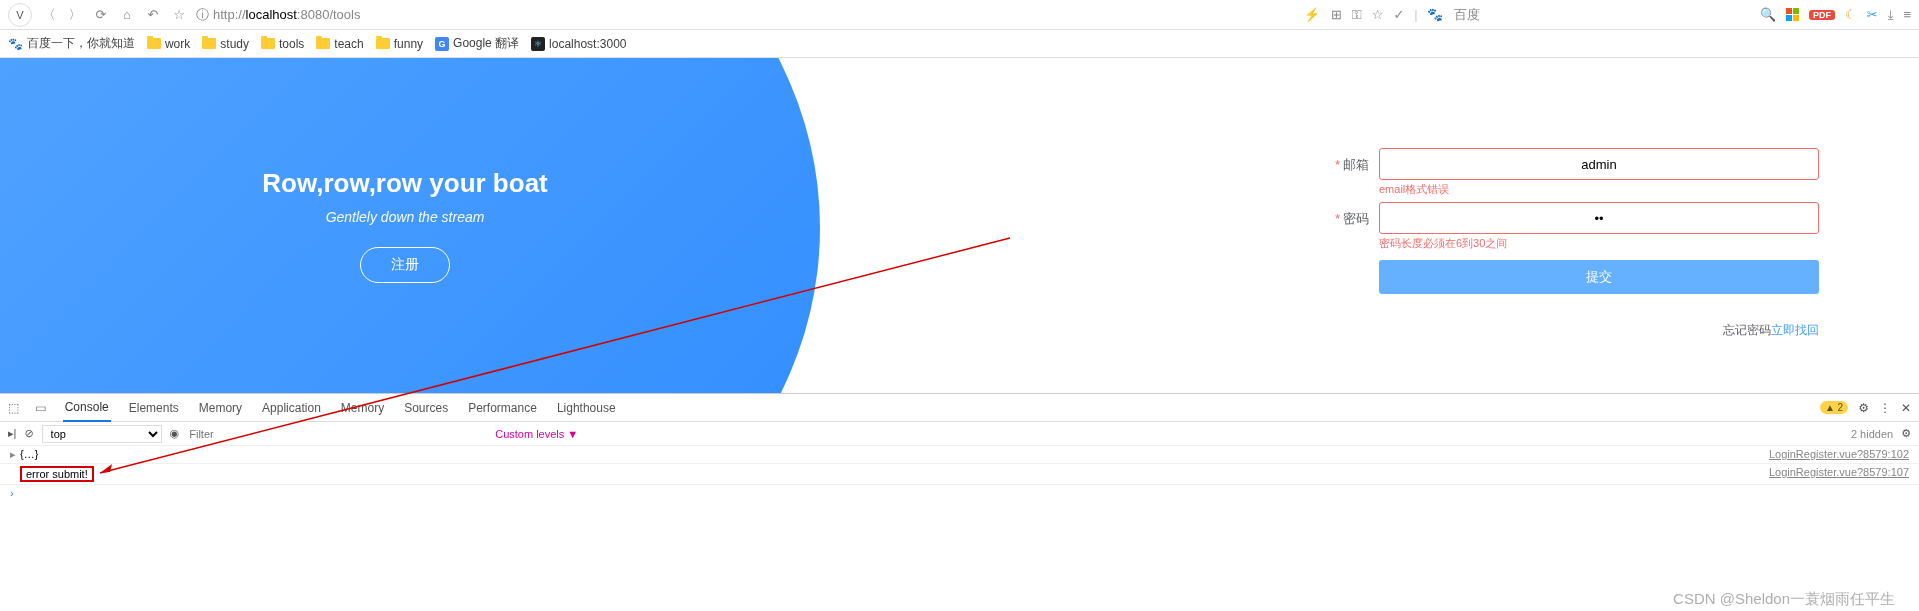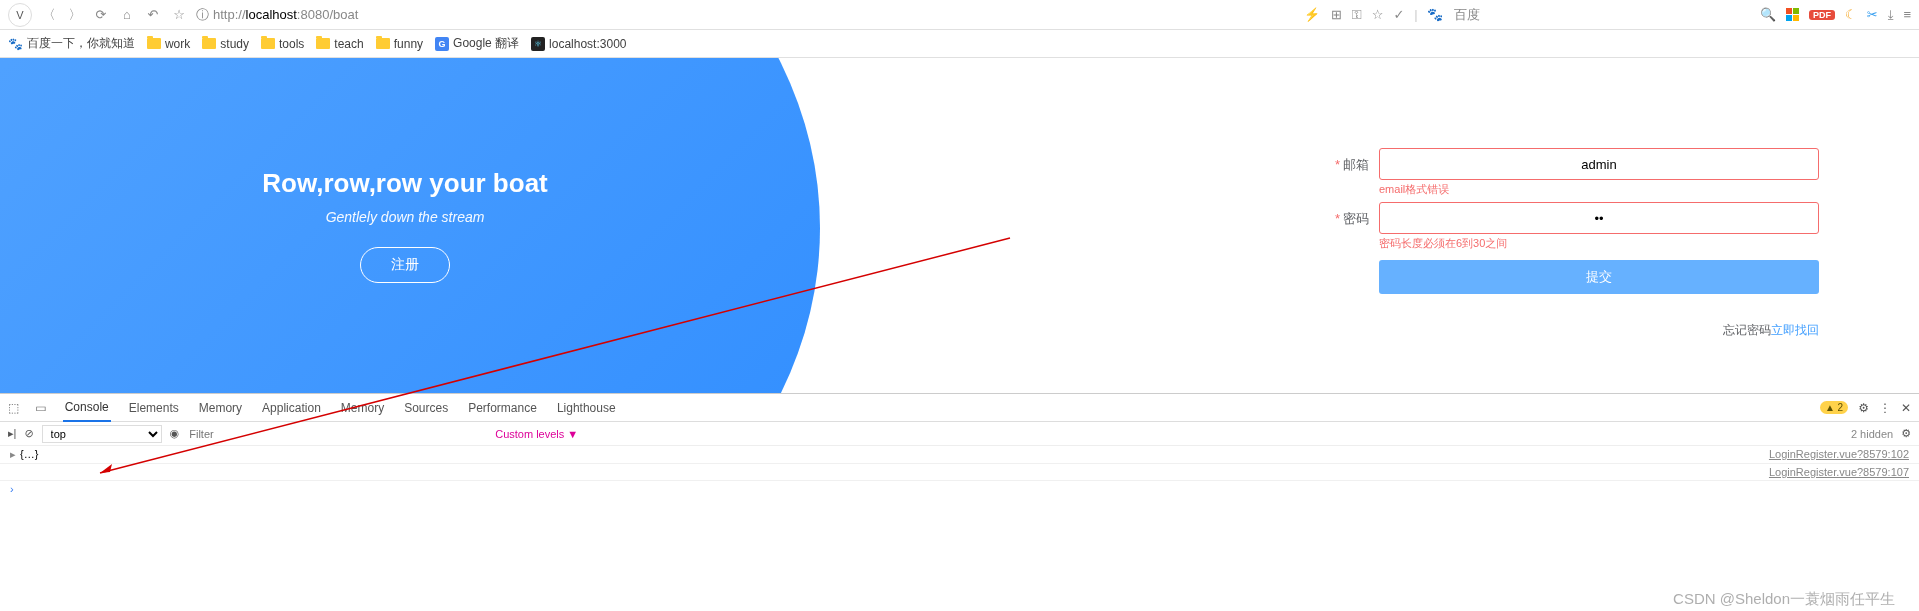--- a/index.html
+++ b/index.html
@@ -83,21 +83,21 @@
   <div class="tab-icon">V</div>
   <div class="nav-btn">〈</div>
   <div class="nav-btn">〉</div>
   <div class="nav-btn">⟳</div>
   <div class="nav-btn">⌂</div>
   <div class="nav-btn">↶</div>
   <div class="nav-btn">☆</div>
   <div class="url-bar">
     <span class="info-icon">ⓘ</span>
     <span class="url-text">
-      <span>http://</span><span class="bold">localhost</span><span>:8080/boat</span>
+      <span>http://</span><span class="bold">localhost</span><span>:8080/tools</span>
     </span>
   </div>
   <div class="toolbar-right">
     <span>⚡</span>
     <span>⊞</span>
     <span>⚿</span>
     <span>☆</span>
     <span>✓</span>
     <span style="color:#ccc">|</span>
     <span class="baidu-paw">🐾</span>
@@ -222,19 +222,20 @@
     <span>⚙</span>
   </div>
   <div class="dt-console">
     <div class="console-line">
       <span class="console-arrow">▸</span>
       <span class="console-text">{…}</span>
       <span class="console-link">LoginRegister.vue?8579:102</span>
     </div>
     <div class="console-line">
       <span class="console-arrow"></span>
+      <span class="console-text"><span class="error-box">error submit!</span></span>
       <span class="console-link">LoginRegister.vue?8579:107</span>
     </div>
     <div class="prompt-line">›</div>
   </div>
 </div>
 
 <div class="watermark">CSDN @Sheldon一蓑烟雨任平生</div>
 
 </body></html>

